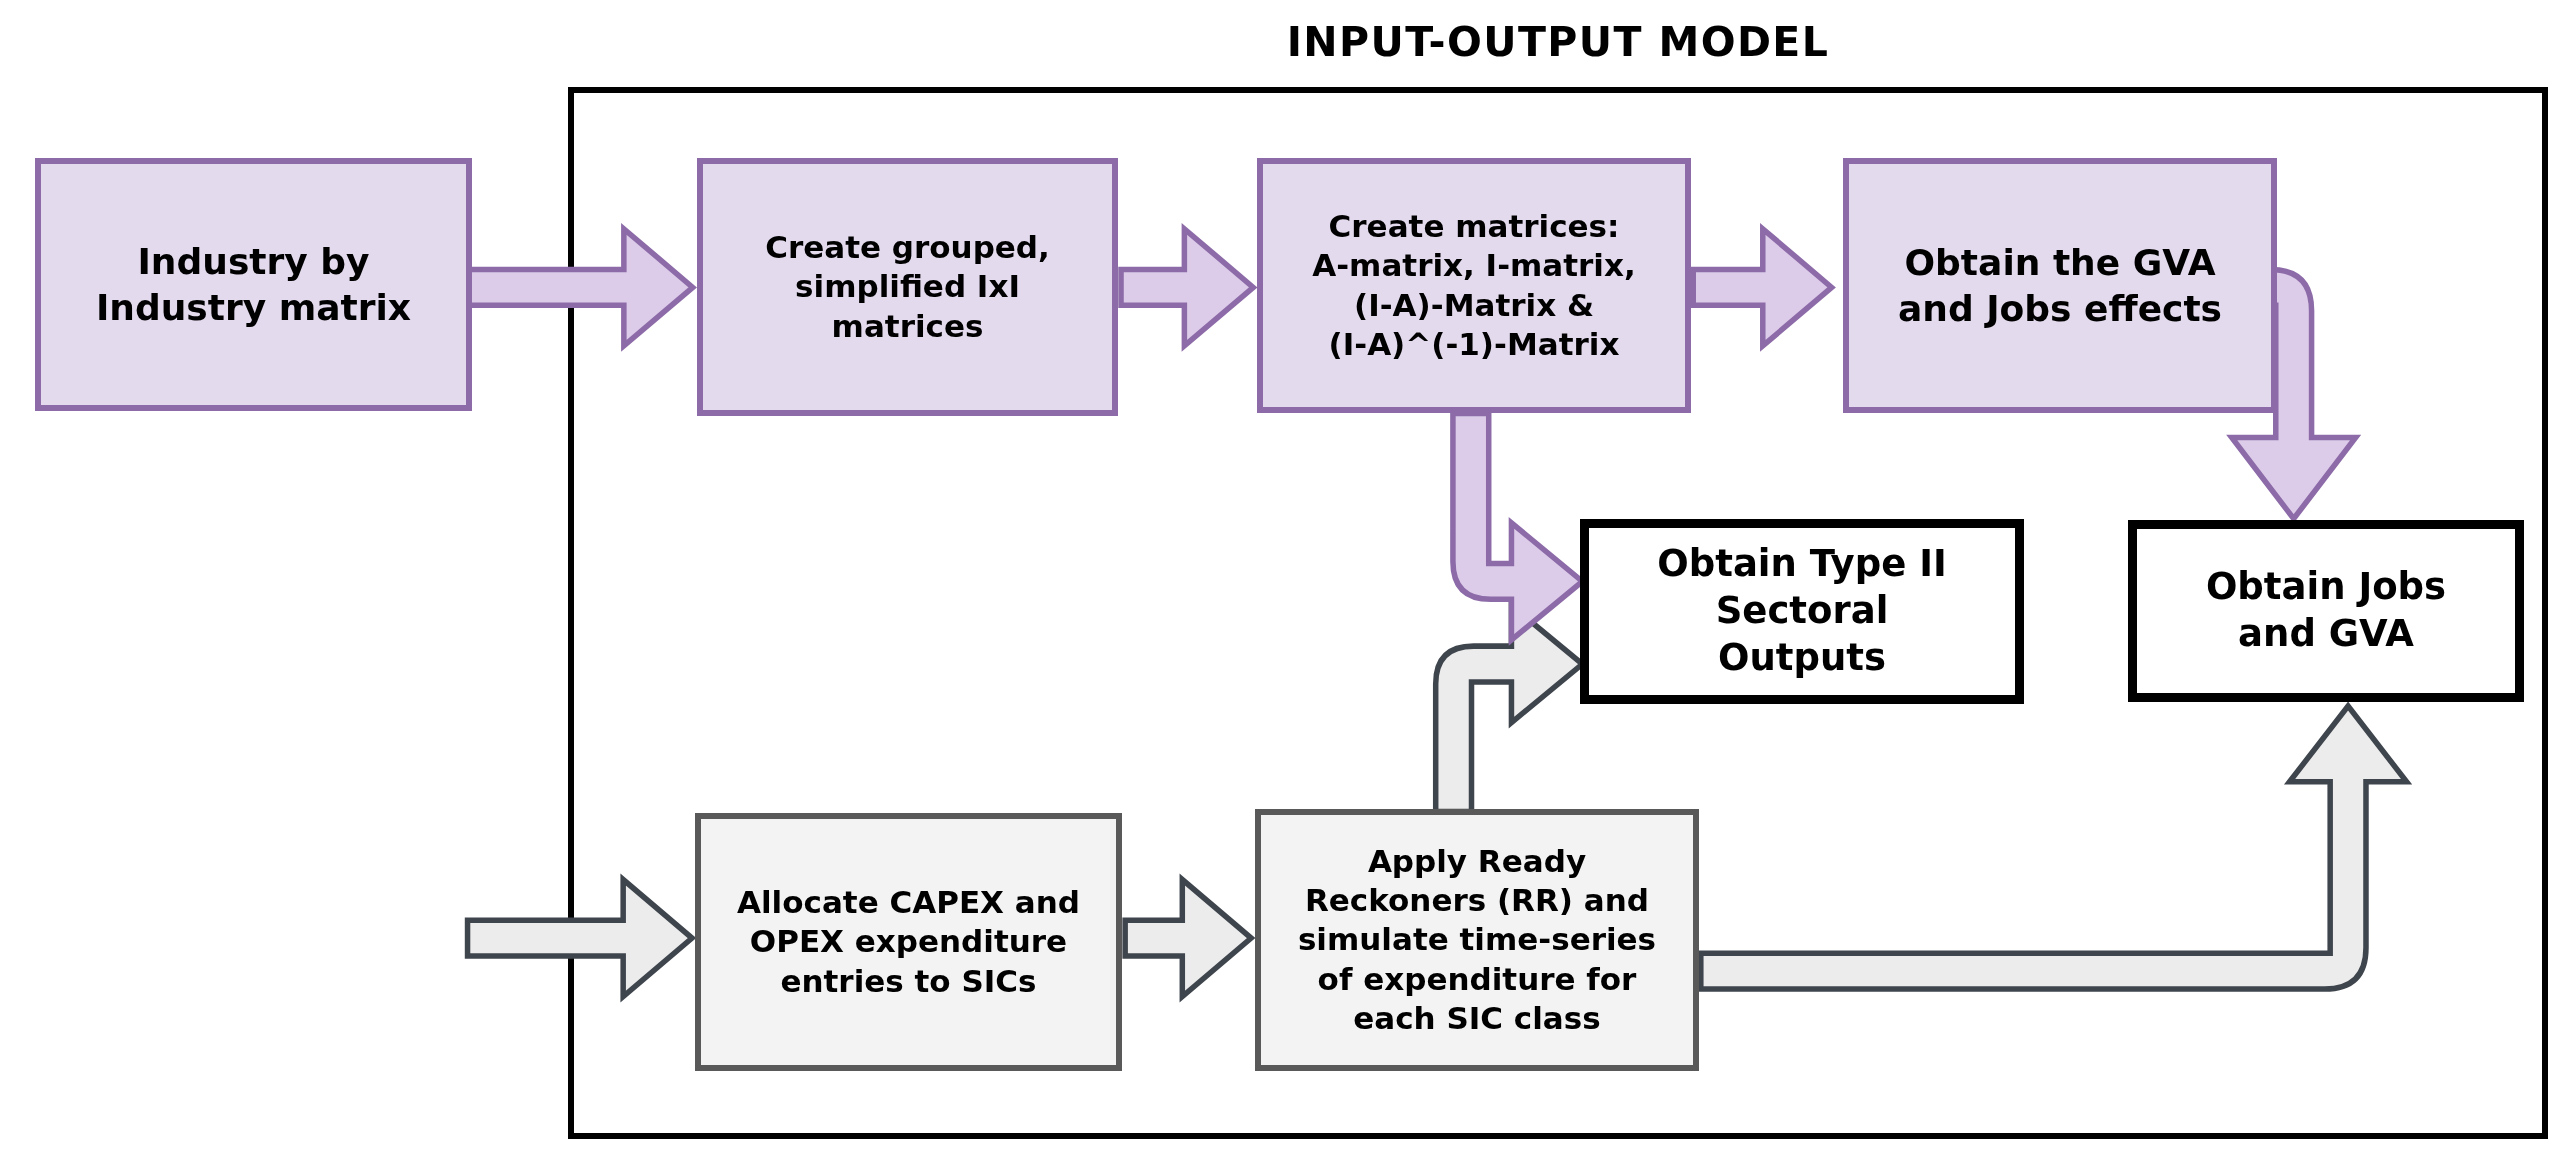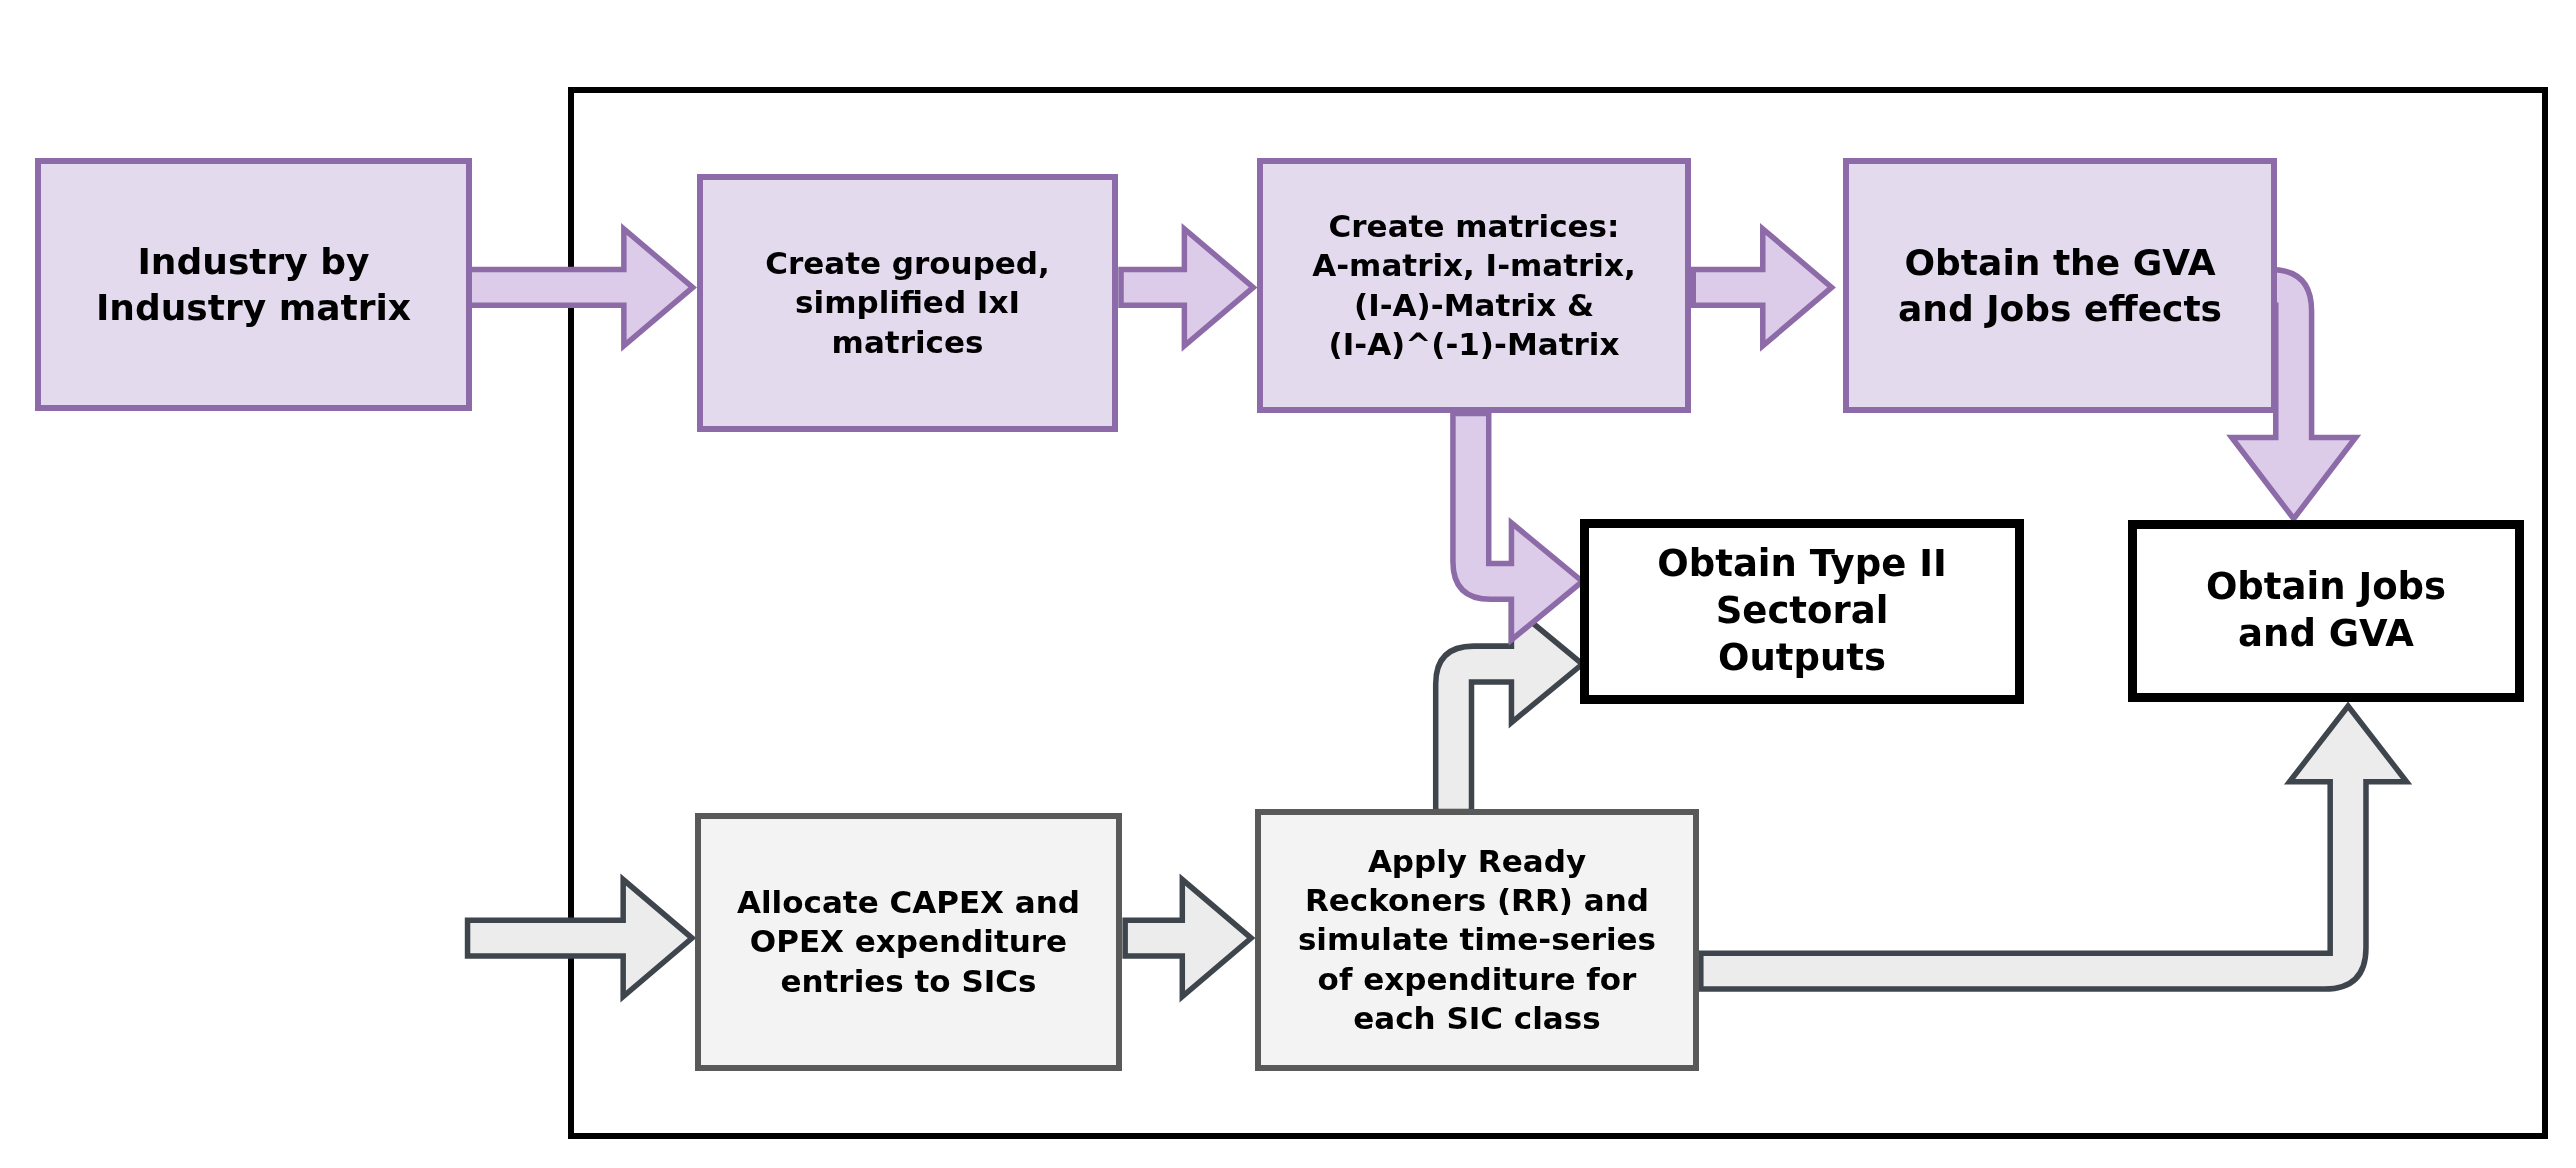--- a/index.html
+++ b/index.html
@@ -39,39 +39,40 @@
   #box-jobs-gva{left:2128px;top:520px;width:396px;height:182px;font-size:37px;}
   #box-techno{left:23.4px;top:813px;width:441px;height:258px;font-size:37px;line-height:1.4;}
   #box-capex{left:695px;top:813px;width:427px;height:258px;font-size:31px;}
   #box-rr{left:1255px;top:809px;width:444px;height:262px;font-size:31px;}
 </style>
 </head>
 <body>
 
 <div id="scene" style="background: rgb(255, 255, 255);">
 
+  <div class="diagram-title">INPUT-OUTPUT MODEL</div>
 
   <div class="container-box" style="border-color: rgb(0, 0, 0);"></div>
 
   <svg id="arrows" width="2576" height="1169" viewBox="0 0 3741 1697">
       <path d="M 679,1336 L 905,1336 L 905,1277 L 1005,1362 L 905,1447 L 905,1388 L 679,1388 Z" fill="#ececec" stroke="#3f454d" stroke-width="8"></path>
       <path d="M 1634,1336 L 1717,1336 L 1717,1277 L 1817,1362 L 1717,1447 L 1717,1388 L 1634,1388 Z" fill="#ececec" stroke="#3f454d" stroke-width="8"></path>
       <path d="M 2137,1178 L 2137,990 L 2195,990 L 2195,1049 L 2298,964 L 2195,879 L 2195,938 L 2140,938 Q 2085,938 2085,993 L 2085,1178 Z" fill="#ececec" stroke="#3f454d" stroke-width="8"></path>
       <path d="M 2470,1384 L 3384,1384 L 3384,1135 L 3325,1135 L 3410,1025 L 3495,1135 L 3436,1135 L 3436,1376 Q 3436,1436 3376,1436 L 2470,1436 Z" fill="#ececec" stroke="#3f454d" stroke-width="8"></path>
       <path d="M 672,391 L 906,391 L 906,332 L 1006,417 L 906,502 L 906,443 L 672,443 Z" fill="#ddcce9" stroke="#8c6ba8" stroke-width="8"></path>
       <path d="M 1628,391 L 1720,391 L 1720,332 L 1820,417 L 1720,502 L 1720,443 L 1628,443 Z" fill="#ddcce9" stroke="#8c6ba8" stroke-width="8"></path>
       <path d="M 2459,391 L 2560,391 L 2560,332 L 2660,417 L 2560,502 L 2560,443 L 2459,443 Z" fill="#ddcce9" stroke="#8c6ba8" stroke-width="8"></path>
       <path d="M 2162,600 L 2162,818 L 2195,818 L 2195,759 L 2298,844 L 2195,929 L 2195,870 L 2165,870 Q 2110,870 2110,815 L 2110,600 Z" fill="#ddcce9" stroke="#8c6ba8" stroke-width="8"></path>
       <path d="M 3286,391 L 3297,391 Q 3357,391 3357,451 L 3357,635 L 3421,635 L 3331,753 L 3241,635 L 3305,635 L 3305,443 L 3286,443 Z" fill="#ddcce9" stroke="#8c6ba8" stroke-width="8"></path>
     </svg>
 
   <div id="box-industry" class="node purple-node" style="background: rgb(228, 218, 238); border-color: rgb(140, 107, 168); color: rgb(0, 0, 0); margin-left: 12px;">Industry by
 Industry matrix</div>
 
-  <div id="box-grouped" class="node purple-node" style="background: rgb(228, 218, 238); border-color: rgb(140, 107, 168); color: rgb(0, 0, 0); margin-top: 16px;">Create grouped,
+  <div id="box-grouped" class="node purple-node" style="background: rgb(228, 218, 238); border-color: rgb(140, 107, 168); color: rgb(0, 0, 0);">Create grouped,
 simplified IxI
 matrices</div>
 
   <div id="box-matrices" class="node purple-node" style="background: rgb(228, 218, 238); border-color: rgb(140, 107, 168); color: rgb(0, 0, 0);">Create matrices:
 A-matrix, I-matrix,
 (I-A)-Matrix &amp;
 (I-A)^(-1)-Matrix</div>
 
   <div id="box-gva-effects" class="node purple-node" style="background: rgb(228, 218, 238); border-color: rgb(140, 107, 168); color: rgb(0, 0, 0); margin-left: 8px;">Obtain the GVA
 and Jobs effects</div>

